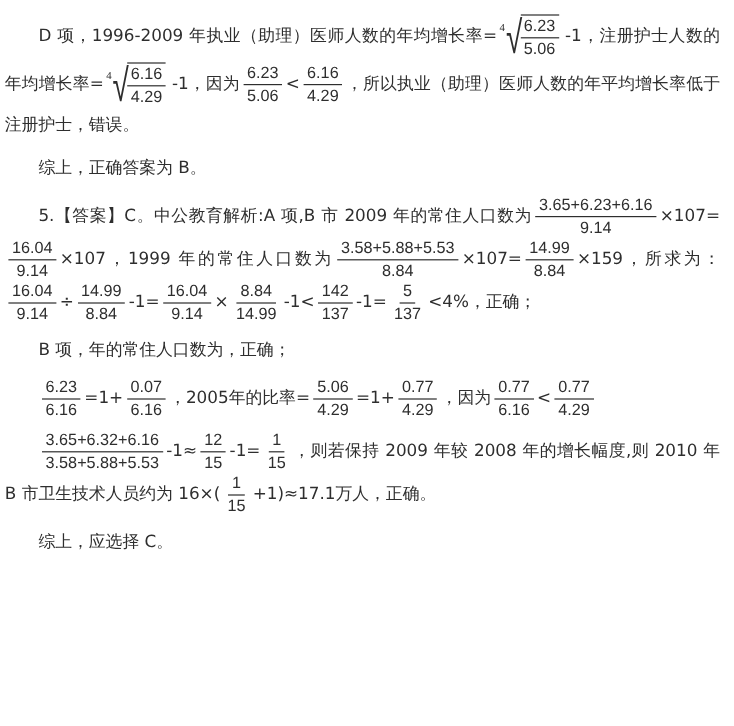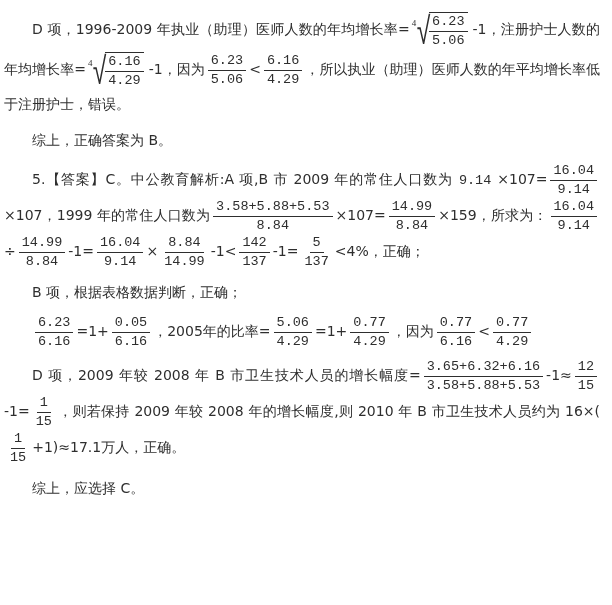--- a/index.html
+++ b/index.html
@@ -24,21 +24,21 @@
     text-align: justify;
   }
   .txt { text-indent: 0; }
   
   .frac {
     display: inline-flex;
     flex-direction: column;
     align-items: center;
     vertical-align: middle;
     margin: 1px 3px;
-    font-family: Liberation Mono, monospace;
+    font-family: Liberation Sans, sans-serif;
     font-size: 13.5px;
     line-height: 1.15;
     text-indent: 0;
   }
   .frac .num {
     padding: 0 3px 1px 3px;
     border-bottom: 1px solid #2e2e2e;
     white-space: nowrap;
   }
   .frac .den {
@@ -97,20 +97,21 @@
         </span>
       </span><span class="txt">-1，因为</span><span class="frac">
         <span class="num">6.23</span>
         <span class="den">5.06</span>
       </span><span class="txt">&lt;</span><span class="frac">
         <span class="num">6.16</span>
         <span class="den">4.29</span>
       </span><span class="txt">，所以执业（助理）医师人数的年平均增长率低于注册护士，错误。</span></div>
     <div class="para"><span class="txt">综上，正确答案为 B。</span></div>
     <div class="para"><span class="txt">5.【答案】C。中公教育解析:A 项,B 市 2009 年的常住人口数为</span><span class="frac">
+        <span class="num">3.65+6.23+6.16</span>
         <span class="den">9.14</span>
       </span><span class="txt">×107=</span><span class="frac">
         <span class="num">16.04</span>
         <span class="den">9.14</span>
       </span><span class="txt">×107，1999 年的常住人口数为</span><span class="frac">
         <span class="num">3.58+5.88+5.53</span>
         <span class="den">8.84</span>
       </span><span class="txt">×107=</span><span class="frac">
         <span class="num">14.99</span>
         <span class="den">8.84</span>
@@ -126,41 +127,41 @@
       </span><span class="txt">×</span><span class="frac">
         <span class="num">8.84</span>
         <span class="den">14.99</span>
       </span><span class="txt">-1&lt;</span><span class="frac">
         <span class="num">142</span>
         <span class="den">137</span>
       </span><span class="txt">-1=</span><span class="frac">
         <span class="num">5</span>
         <span class="den">137</span>
       </span><span class="txt">&lt;4%，正确；</span></div>
-    <div class="para"><span class="txt">B 项，根据表格数据判断，正确；</span></div>
+    <div class="para"><span class="txt">B 项，年的常住人口数为，正确；</span></div>
     <div class="para"><span class="frac">
         <span class="num">6.23</span>
         <span class="den">6.16</span>
       </span><span class="txt">=1+</span><span class="frac">
-        <span class="num">0.05</span>
+        <span class="num">0.07</span>
         <span class="den">6.16</span>
       </span><span class="txt">，2005年的比率=</span><span class="frac">
         <span class="num">5.06</span>
         <span class="den">4.29</span>
       </span><span class="txt">=1+</span><span class="frac">
         <span class="num">0.77</span>
         <span class="den">4.29</span>
       </span><span class="txt">，因为</span><span class="frac">
         <span class="num">0.77</span>
         <span class="den">6.16</span>
       </span><span class="txt">&lt;</span><span class="frac">
         <span class="num">0.77</span>
         <span class="den">4.29</span>
       </span></div>
-    <div class="para"><span class="txt">D 项，2009 年较 2008 年 B 市卫生技术人员的增长幅度=</span><span class="frac">
+    <div class="para"><span class="frac">
         <span class="num">3.65+6.32+6.16</span>
         <span class="den">3.58+5.88+5.53</span>
       </span><span class="txt">-1≈</span><span class="frac">
         <span class="num">12</span>
         <span class="den">15</span>
       </span><span class="txt">-1=</span><span class="frac">
         <span class="num">1</span>
         <span class="den">15</span>
       </span><span class="txt">，则若保持 2009 年较 2008 年的增长幅度,则 2010 年 B 市卫生技术人员约为 16×(</span><span class="frac">
         <span class="num">1</span>

